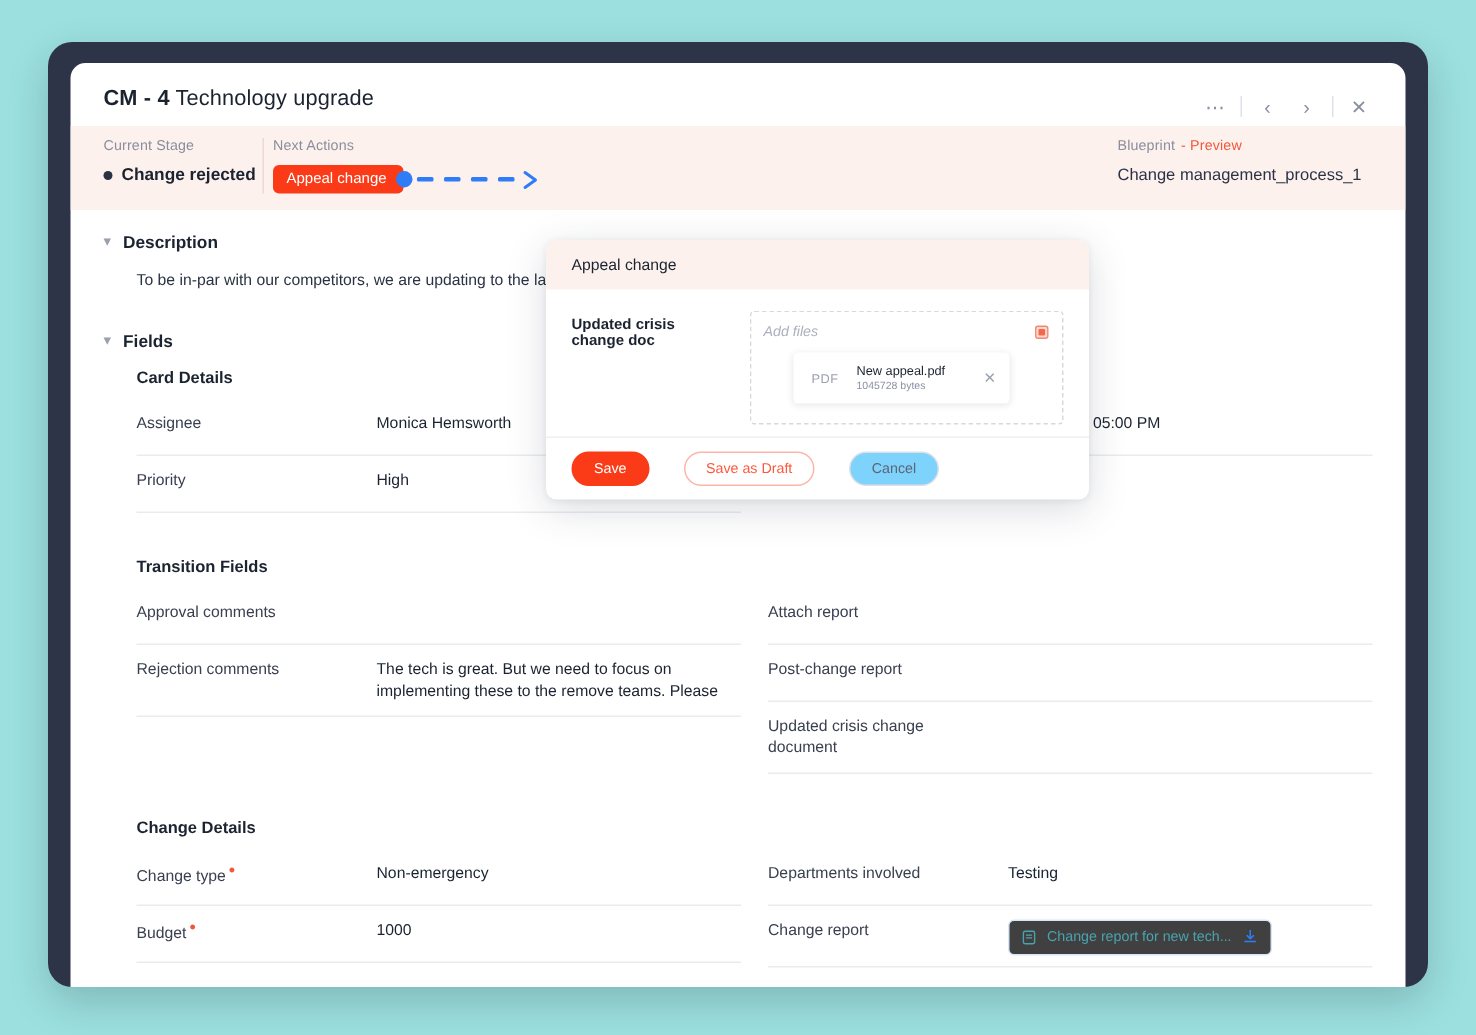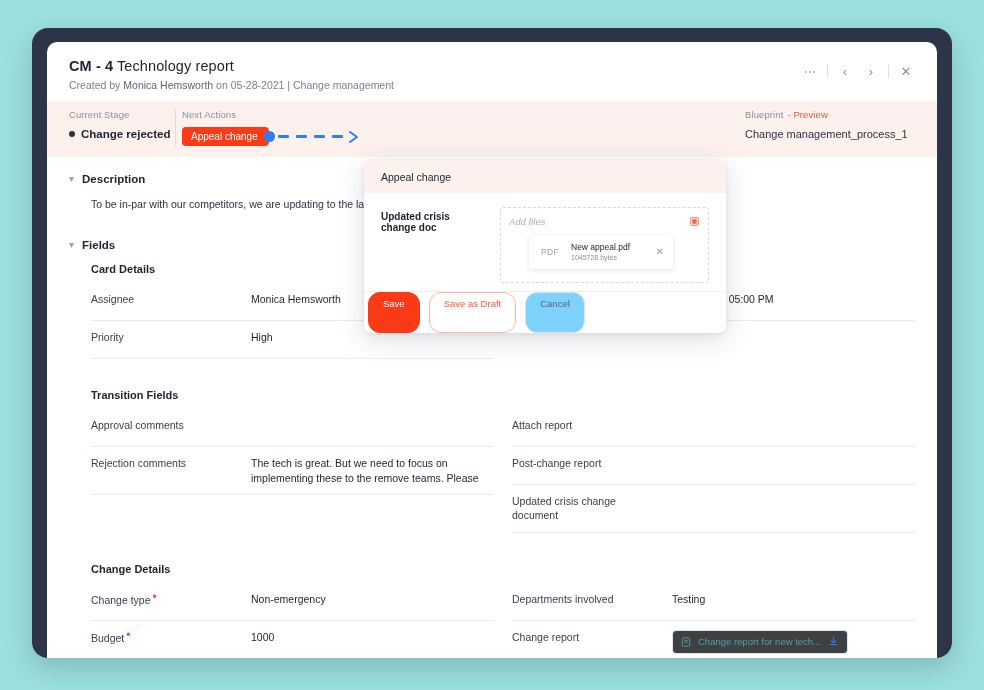--- a/index.html
+++ b/index.html
@@ -154,49 +154,42 @@
   .ftype { width: 42px; text-align: center; font-size: 8.5px; color: #9aa0ae; letter-spacing: .3px; flex: none; }
   .fmeta { flex: 1; min-width: 0; }
   .fnm { font-size: 8.5px; color: #1b2330; line-height: 1.25; white-space: nowrap; }
   .fsz { font-size: 7px; color: #8b90a0; line-height: 1.3; }
   .fx { font-size: 10px; color: #9aa0ae; padding-left: 6px; cursor: pointer; }
 
   .modal-foot {
     position: absolute; left: 0; right: 0; bottom: 0;
     border-top: 1px solid #eff0f3;
     height: 42px;
-    display: flex; gap: 9px;
-    padding: 0 4px;
+    display: flex; align-items: center; gap: 23px;
+    padding: 0 17px;
   }
   .btn { font-size: 9.5px; border-radius: 12px; padding: 5px 14px; cursor: pointer; white-space: nowrap; }
   .btn.primary { background: #fb3a17; color: #fff; border: 1px solid #fb3a17; }
   .btn.ghost-r { background: #fff; color: #fb5a3c; border: 1px solid #fcb6a6; }
   .btn.ghost-g { background: #7dd3fc; color: #5d6475; border: 1px solid #dcdfe5; }
 
   .cut { overflow: hidden; }
 </style>
 </head>
 <body>
 
 <div id="root">
   <div class="frame"></div>
 
   <div class="sheet">
 
     <div class="card-head">
       <div class="card-title">
         <b>CM - 4</b>
-        <span class="tn">Technology report</span>
-      </div>
-      <div class="card-sub">
-        <span>Created by</span>
-        <span class="nm">Monica Hemsworth</span>
-        <span>on 05-28-2021</span>
-        <span>|</span>
-        <span>Change management</span>
+        <span class="tn">Technology upgrade</span>
       </div>
       <div class="head-actions">
         <div class="hbtn">⋯</div>
         <div class="sep"></div>
         <div class="hbtn">‹</div>
         <div class="hbtn">›</div>
         <div class="sep"></div>
         <div class="hbtn">✕</div>
       </div>
     </div>

